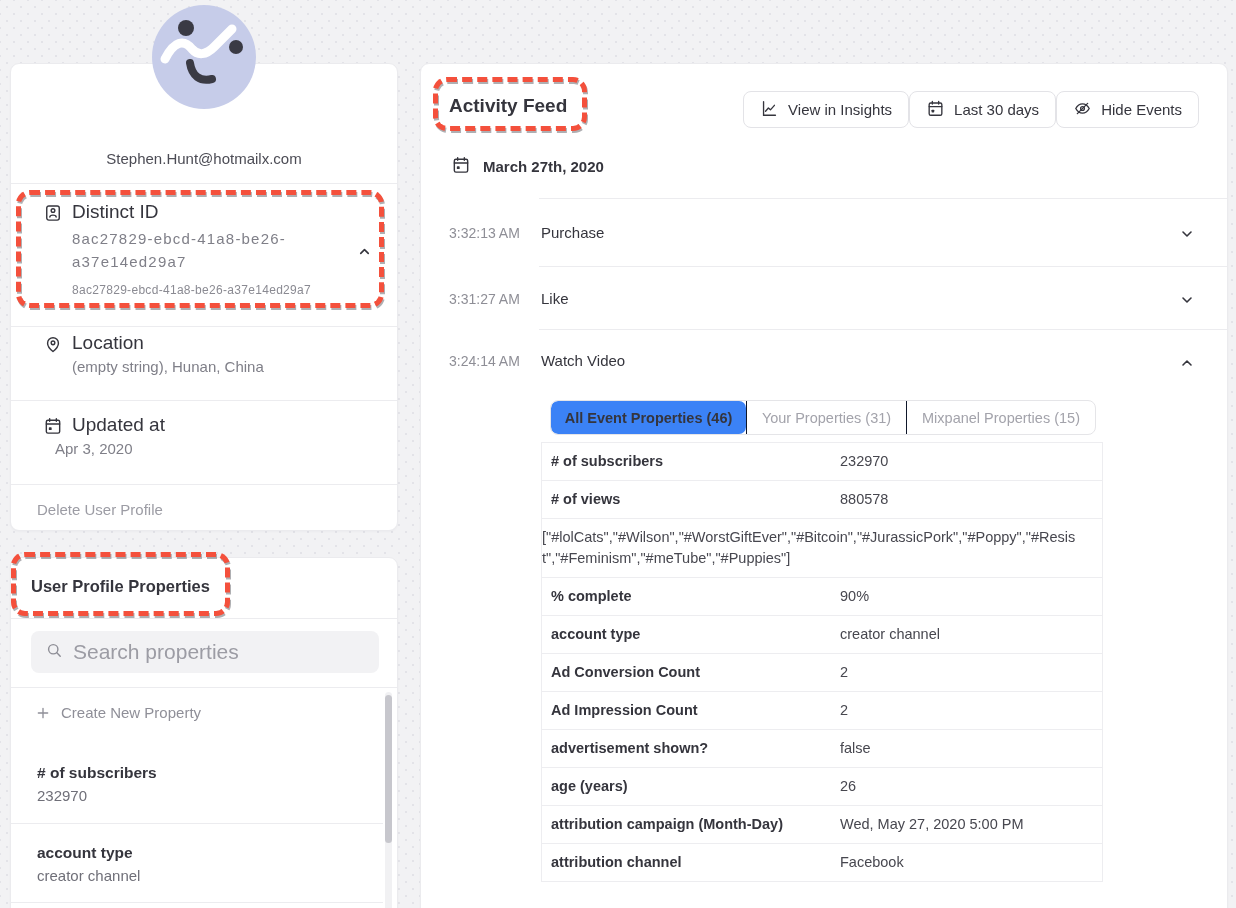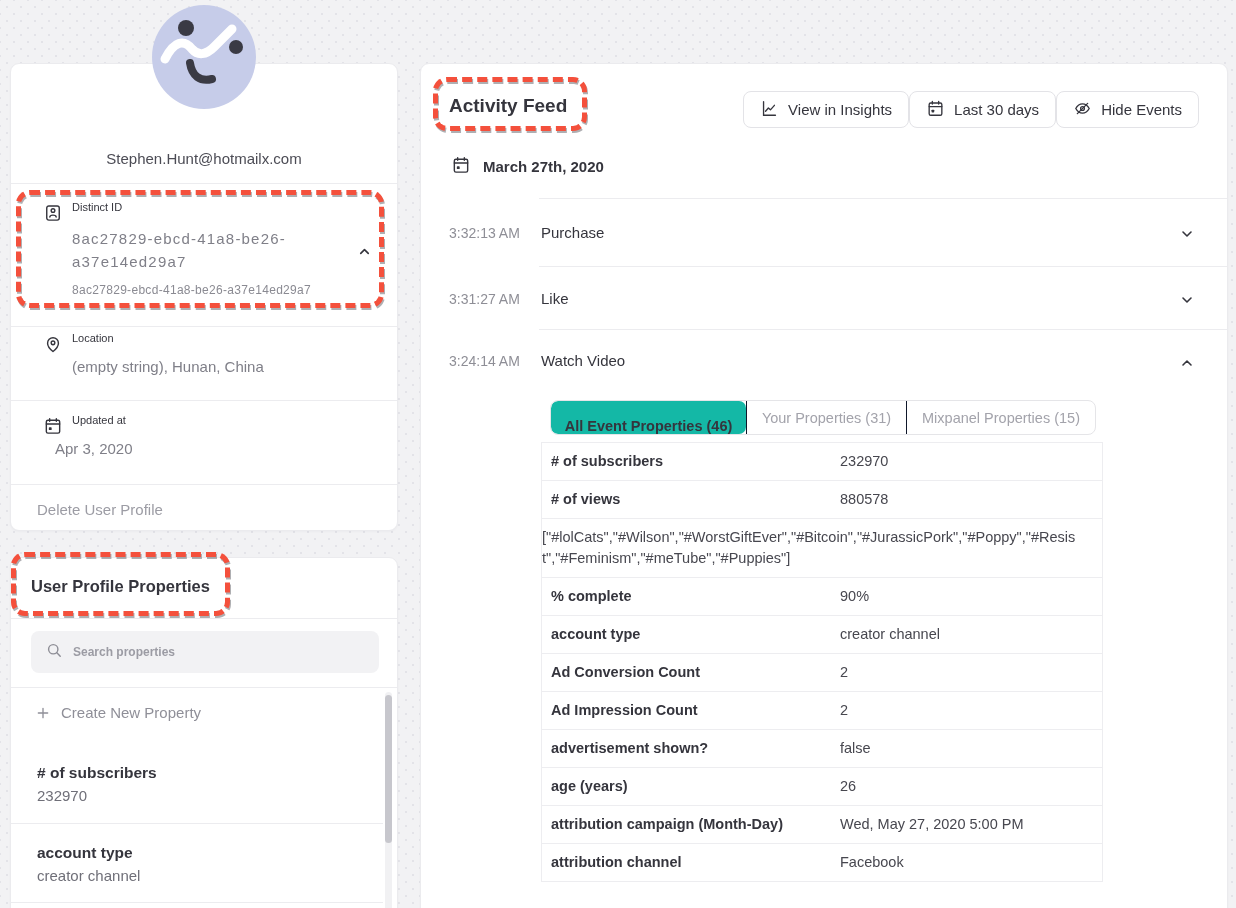--- a/index.html
+++ b/index.html
@@ -22,34 +22,34 @@
   .divider { position:absolute; height:1px; background:#ececef; }
 
   
   .anno {
     position:absolute; border:5px dashed #f4503c; border-radius:14px;
     filter:drop-shadow(1px 2px 0 rgba(110,110,115,0.55));
     pointer-events:none; z-index:50;
   }
 
   
-  .side-title { font-size:11px; font-weight:500; }
+  .side-title { font-size:19px; font-weight:500; }
   .side-sub { font-size:15px; color:#7f7f88; }
   .mono-id { font-size:15px; color:#7f7f88; letter-spacing:1.2px; line-height:23px; }
   .icon20 { width:20px; height:20px; display:block; }
   .icon16 { width:16px; height:16px; display:block; }
 
   .search-box {
     position:absolute; left:20px; top:73px; width:348px; height:42px;
     background:#f2f2f4; border-radius:8px; display:flex; align-items:center;
     padding:0 14px; gap:10px;
   }
   .search-box input {
     border:none; outline:none; background:transparent; flex:1;
-    font-family:"Liberation Sans", sans-serif; font-size:12px; color:#000000;font-weight:bold;
+    font-family:"Liberation Sans", sans-serif; font-size:21px; color:#000000;
   }
   .search-box input::placeholder { color:#9c9ca4; }
 
   .prop-name { font-size:15.5px; font-weight:700; }
   .prop-val { font-size:15px; color:#6f6f78; }
 
   .scroll-track { position:absolute; right:5px; top:134px; width:7px; height:264px;
     background:#f1f1f3; border-radius:4px; }
   .scroll-thumb { position:absolute; right:5px; top:137px; width:7px; height:148px;
     background:#c7c7cd; border-radius:4px; }
@@ -71,21 +71,21 @@
   .tabs {
     position:absolute; left:129px; top:336px; width:546px; height:35px;
     border:1px solid #e5e5e8; border-radius:8px; display:flex; background:#fff;
     overflow:hidden;
   }
   .tab {
     display:flex; align-items:center; justify-content:center;
     font-size:14.5px; color:#a3a3ab; cursor:pointer; border-left:1px solid #0f172a;
   }
   .tab:first-child { border-left:none; }
-  .tab.active { background:#14b8a6; color:#35353d; font-weight:700; border-radius:7px;align-items:flex-end; }
+  .tab.active { background:#3b82f6; color:#35353d; font-weight:700; border-radius:7px; }
 
   
   .ptable {
     position:absolute; left:120px; top:378px; width:562px;
     border-left:1px solid #ededf0; border-right:1px solid #ededf0; border-top:1px solid #ededf0;
   }
   .prow { display:flex; min-height:36px; border-bottom:1px solid #ededf0; background:#fff; }
   .pcell-name {
     width:298px; padding:8px 10px 8px 9px; font-size:14.5px; font-weight:700;
     color:#35353d; line-height:21px;

